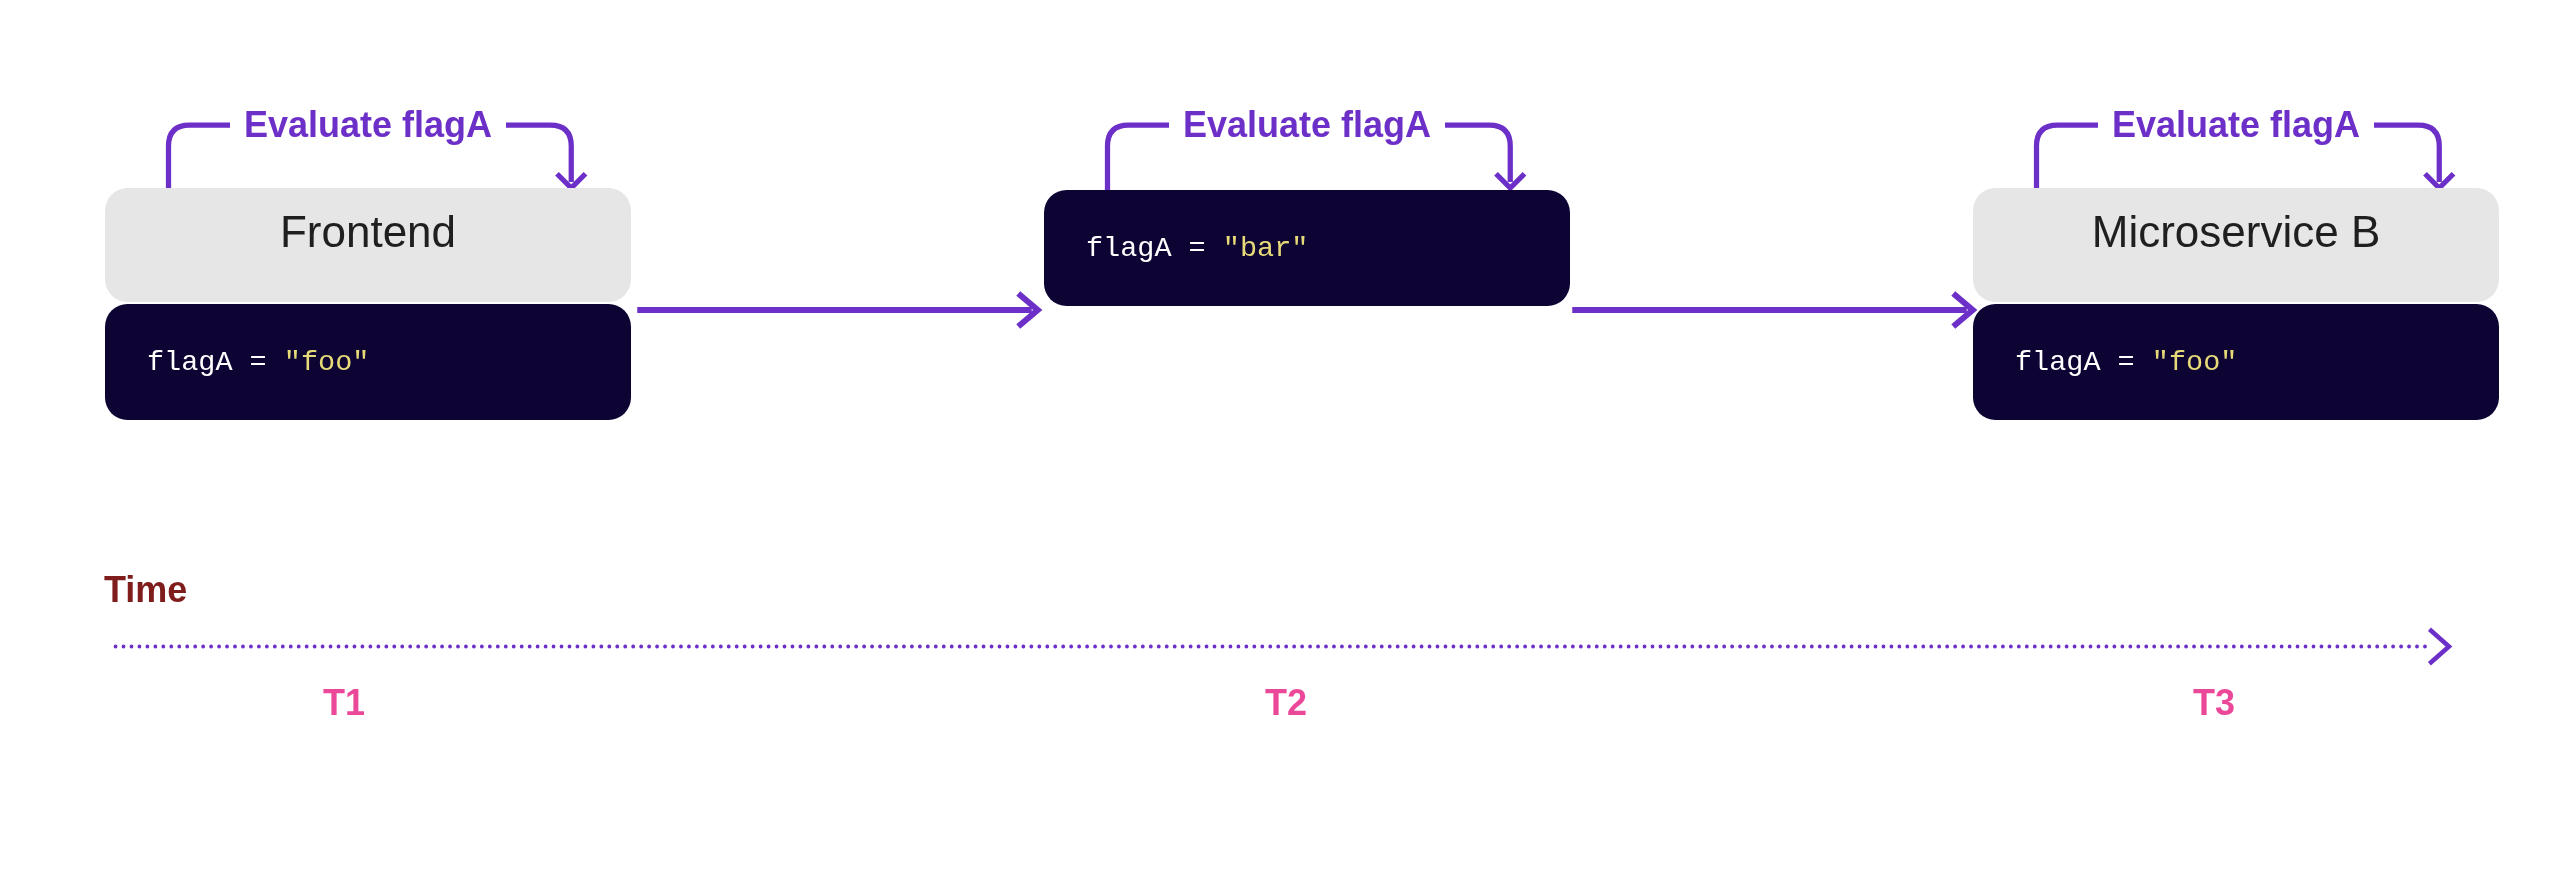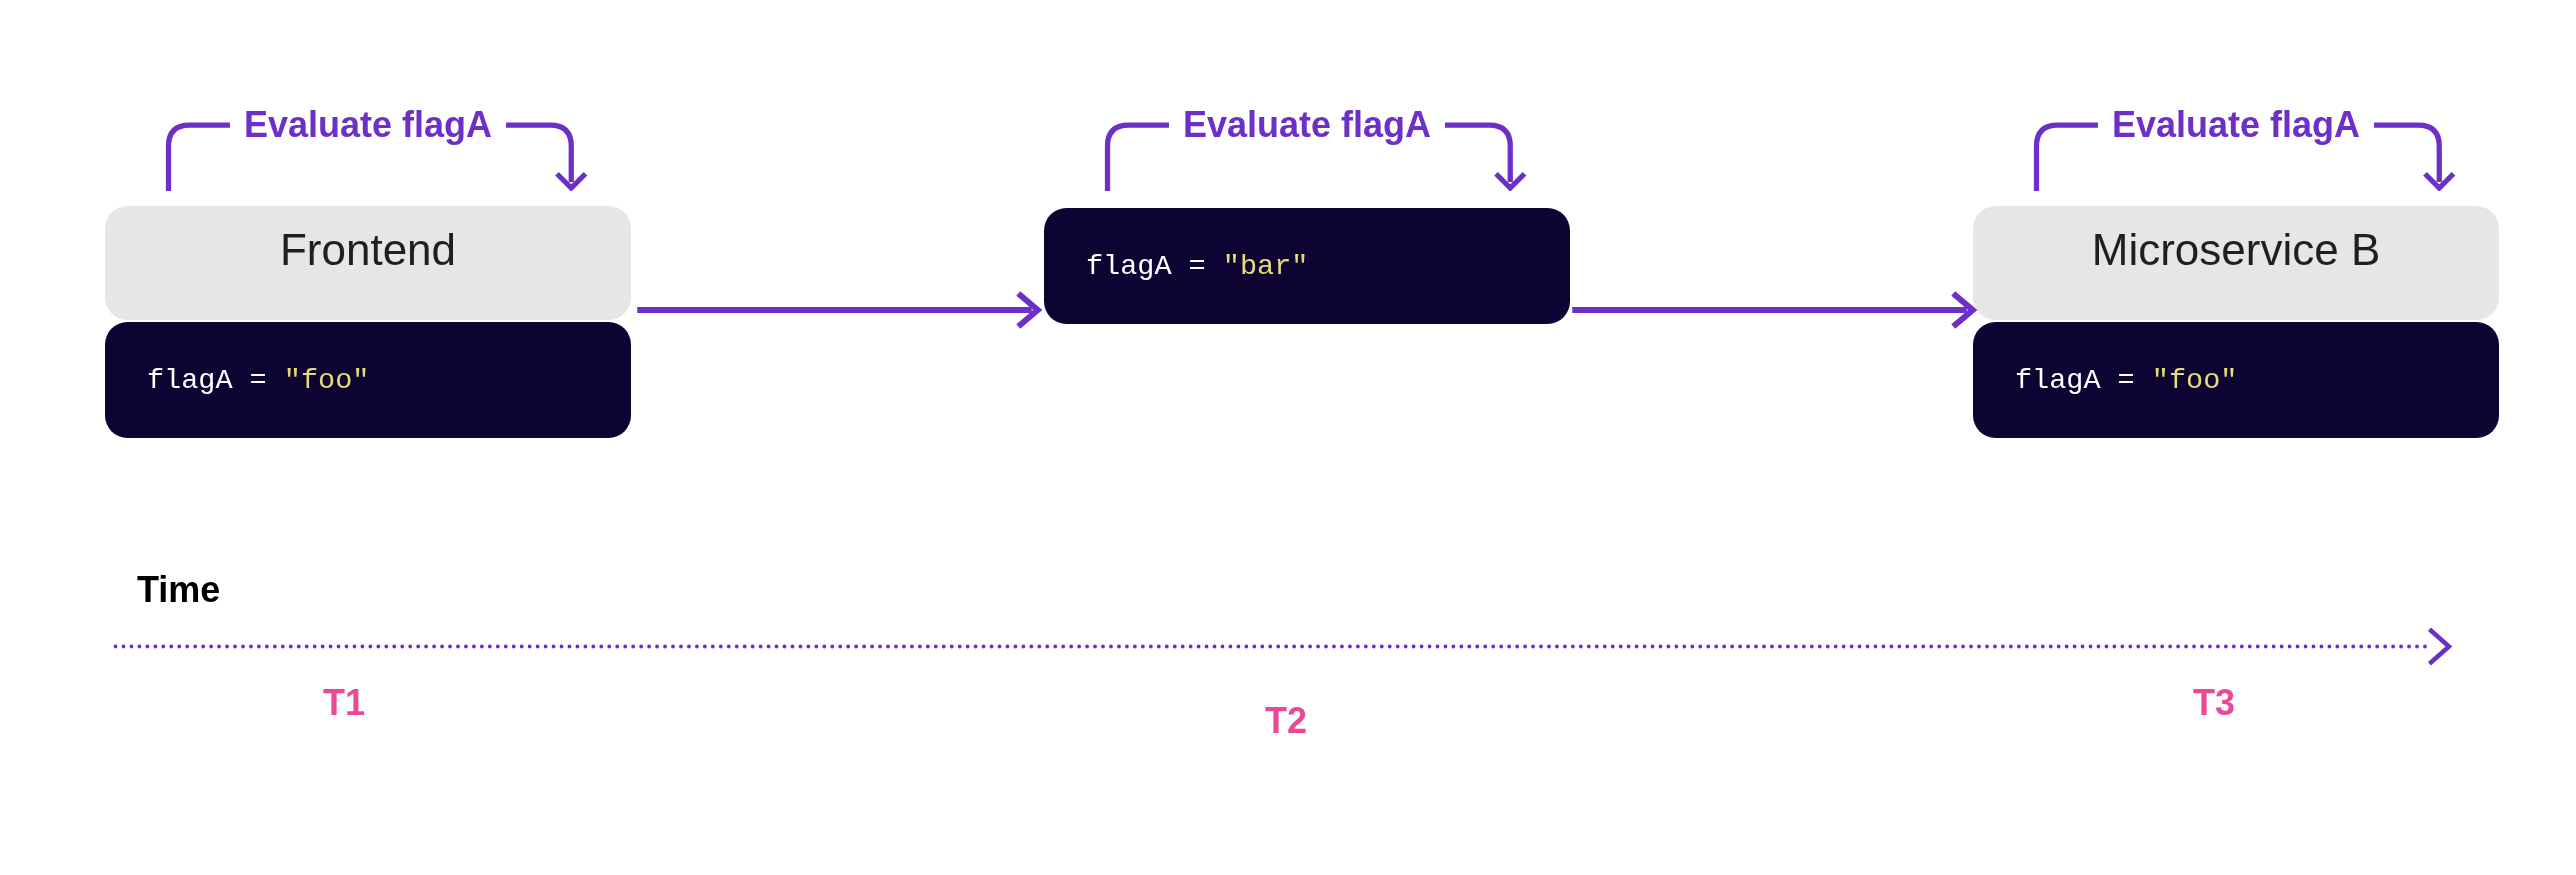--- a/index.html
+++ b/index.html
@@ -48,21 +48,21 @@
     background: #ffffff;
     padding: 0 13.5px;
     font-size: 36px;
     line-height: 44px;
     font-weight: 700;
     color: #6c2fc7;
     white-space: nowrap;
   }
   .box {
     position: absolute;
-    top: 120px;
+    top: 102px;
     left: 0;
     width: 526px;
     text-align: center;
   }
   .box-header {
     height: 114px;
     background: #e6e6e6;
     border-radius: 22.5px;
     display: flex;
     align-items: center;
@@ -100,40 +100,39 @@
   .flow-arrow-1 { left: 631px; }
   .flow-arrow-2 { left: 1566px; }
 
   
   .time-label {
     position: absolute;
     left: 104px;
     top: 569px;
     font-size: 36px;
     font-weight: 700;
-    color: #000000;
-    margin-left: 33px;
+    color: #7f1d1d;
   }
   .timeline-svg {
     position: absolute;
     left: 105px;
     top: 620px;
     width: 2359px;
     height: 53px;
   }
   .tick {
     position: absolute;
     top: 682px;
     transform: translateX(-50%);
     font-size: 36px;
     font-weight: 700;
     color: #ec4899;
   }
   .tick-0 { left: 344px; }
-  .tick-1 { left: 1286px; margin-top: 18px; }
+  .tick-1 { left: 1286px; }
   .tick-2 { left: 2214px; }
 
   .stroke-accent {
     stroke: #6c2fc7;
     fill: none;
   }
 </style>
 </head>
 <body>
 

